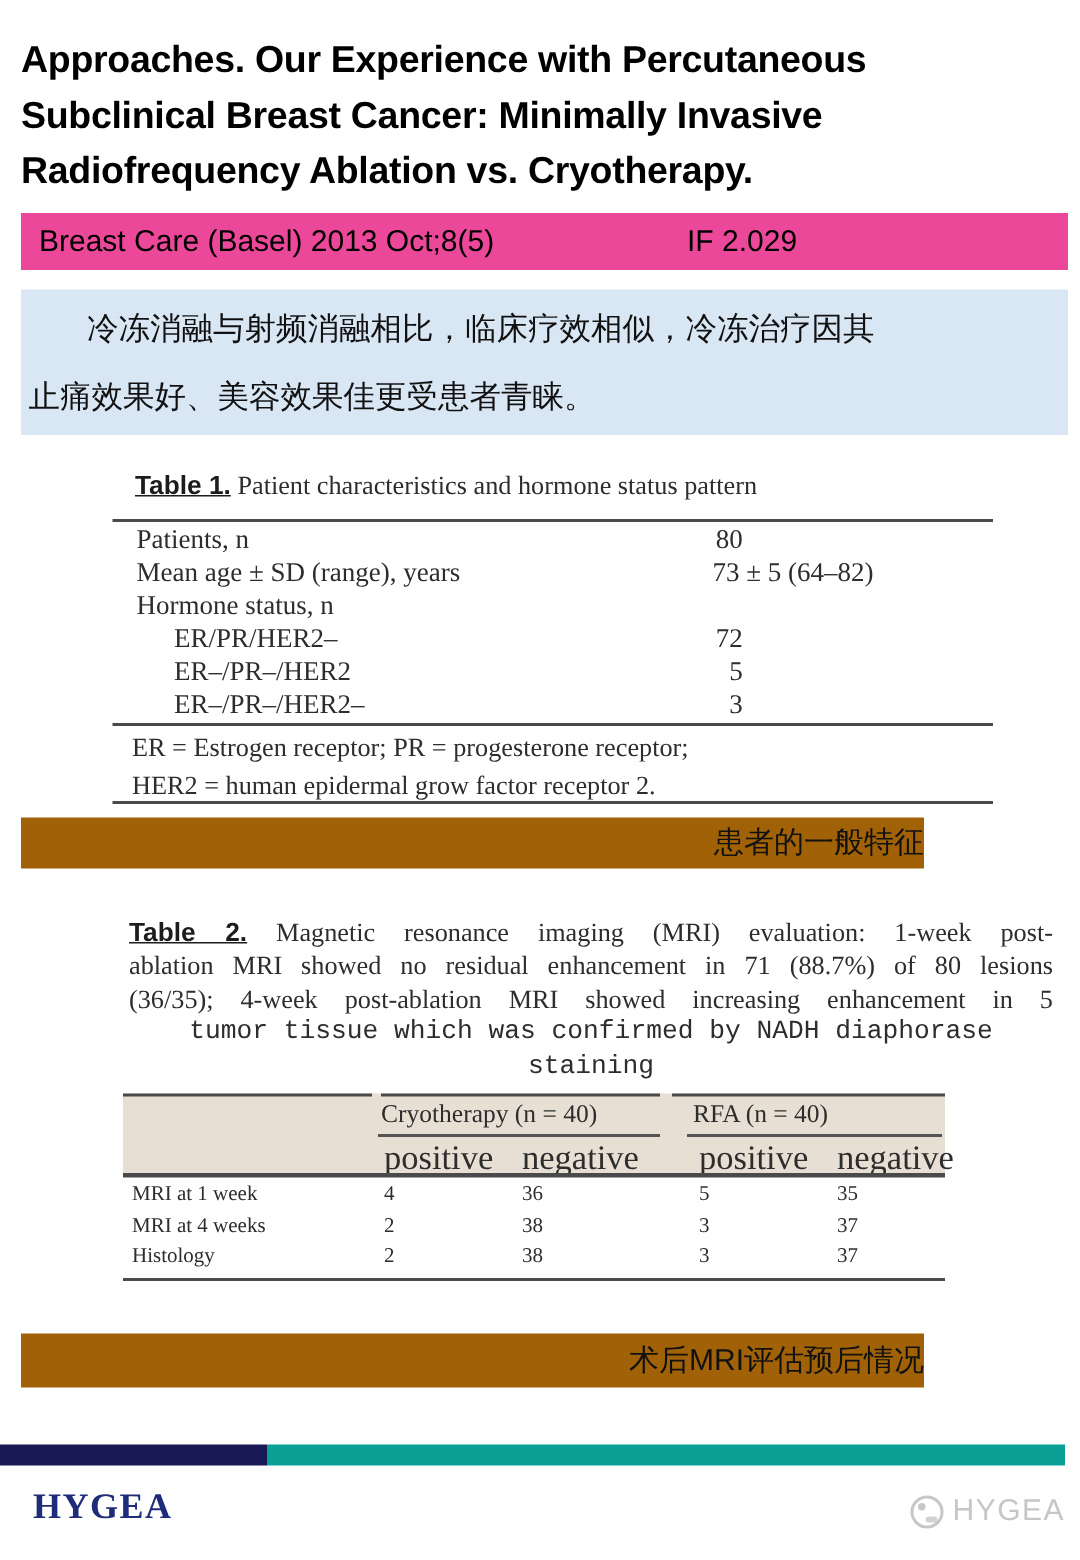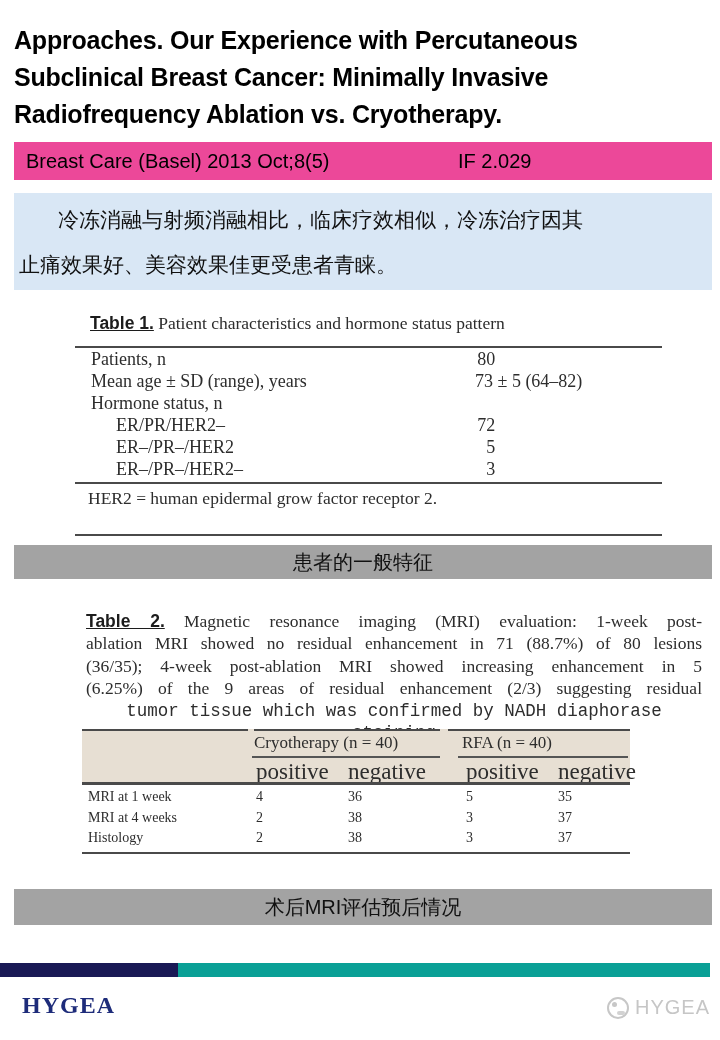--- a/index.html
+++ b/index.html
@@ -33,22 +33,22 @@
   .t1caption { position:absolute; left:15px; top:5px; font-size:17.5px; }
   .cap-label { font-family:"Liberation Sans", sans-serif; font-weight:bold; color:#1c1c1c;text-decoration:underline; }
   .t1rows { position:absolute; left:0; top:40px; width:587px; }
   .t1row { position:relative; height:22px; font-size:18px; line-height:22px; }
   .t1label { position:absolute; left:16px; white-space:nowrap; }
   .t1row.indent .t1label { left:41px; }
   .t1val { position:absolute; left:400px; white-space:nowrap; }
   .num { display:inline-block; min-width:1.12em; text-align:right; }
   .t1foot { position:absolute; left:13px; top:178px; font-size:17.5px; line-height:25px; }
   
-  .band { position:absolute; left:14px; width:698px; background:#a3a3a3;
-    text-align:center; font-size:20px; color:#111; }
+  .band { position:absolute; left:14px; width:602px; background:#a16207;
+    text-align:right; font-size:20px; color:#111; }
   .band1 { top:545px; height:34px; line-height:34px; }
   .band2 { top:889px; height:36px; line-height:36px; }
   
   .t2caption { position:absolute; left:86px; top:610px; width:616px;
     font-family:"Liberation Serif", serif; font-size:17.5px; color:#2d2d2d; }
   .jline { text-align:justify; text-align-last:justify; line-height:22.4px; white-space:normal; }
   .jline-last { text-align:center; line-height:22.4px;font-family:Liberation Mono, monospace; }
   
   .t2 { position:absolute; left:82px; top:729px; width:548px; height:126px; }
   .t2header { position:absolute; left:0; top:0; width:548px; height:54px; background:#e7dfd3; }
@@ -122,35 +122,35 @@
         <span class="t1label">ER–/PR–/HER2</span>
         <span class="t1val"><span class="num">5</span></span>
       </div>
       <div class="t1row indent">
         <span class="t1label">ER–/PR–/HER2–</span>
         <span class="t1val"><span class="num">3</span></span>
       </div>
     </div>
     <div class="rule" style="left:0; top:174px; width:587px; height:2px;"></div>
     <div class="t1foot">
+      <div>ER = Estrogen receptor; PR = progesterone receptor;</div>
       <div>HER2 = human epidermal grow factor receptor 2.</div>
     </div>
     <div class="rule" style="left:0; top:226px; width:587px; height:2px;"></div>
   </div>
 
   <div class="band band1">患者的一般特征</div>
 
   <div class="t2caption">
     <div class="jline">
       <span class="cap-label">Table 2.</span>
       <span>Magnetic resonance imaging (MRI) evaluation: 1-week post-</span>
     </div>
     <div class="jline">ablation MRI showed no residual enhancement in 71 (88.7%) of 80 lesions</div>
     <div class="jline">(36/35); 4-week post-ablation MRI showed increasing enhancement in 5</div>
-    <div class="jline">(6.25%) of the 9 areas of residual enhancement (2/3) suggesting residual</div>
     <div class="jline-last">tumor tissue which was confirmed by NADH diaphorase staining</div>
   </div>
 
   <div class="scan t2">
     <div class="t2header">
       <div class="rule seg" style="left:0; width:166px;"></div>
       <div class="rule seg" style="left:172px; width:186px;"></div>
       <div class="rule seg" style="left:366px; width:182px;"></div>
       <div class="ghead" style="left:172px;">Cryotherapy (n = 40)</div>
       <div class="ghead" style="left:380px;">RFA (n = 40)</div>

